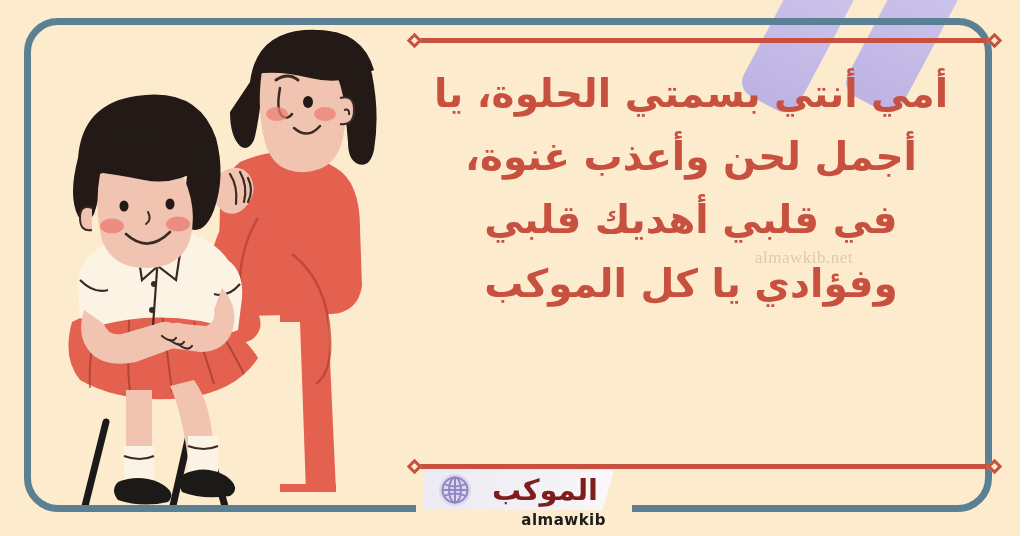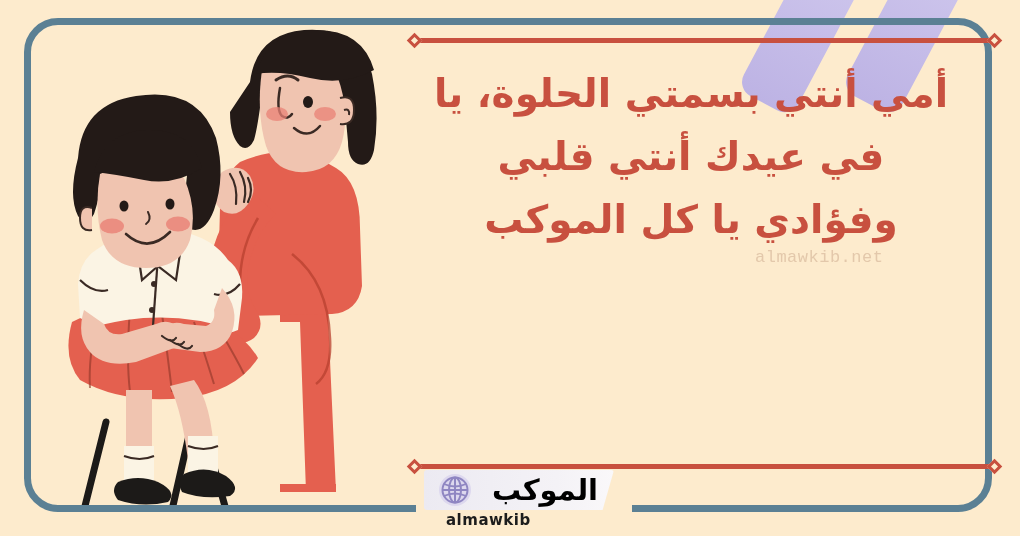--- a/index.html
+++ b/index.html
@@ -94,21 +94,21 @@
     letter-spacing: 0px;
   }
   .poem-line { display: block; white-space: nowrap; }
 
   
   .watermark {
     position: absolute;
     left: 755px;
     top: 248px;
     color: #e3c8ab;
-    font-family: Liberation Mono, monospace;
+    font-family: Liberation Serif, serif;
     font-size: 17px;
     letter-spacing: .5px;
   }
 
   
   .logo {
     position: absolute;
     left: 424px;
     top: 470px;
     width: 202px;
@@ -135,28 +135,28 @@
     position: absolute;
     left: 58px;
     top: 1px;
     width: 126px;
     text-align: center;
     direction: rtl;
     font-family: "DejaVu Sans", sans-serif;
     font-weight: bold;
     font-size: 29px;
     line-height: 38px;
-    color: #000000;
+    color: #7f1d1d;
   }
   .logo-sub {
     position: absolute;
     left: 22px;
     top: 41px;
     width: 160px;
-    text-align: left;
+    text-align: right;
     font-family: "DejaVu Sans", sans-serif;
     font-weight: bold;
     font-size: 15px;
     letter-spacing: .5px;
     color: #1c1c1c;
   }
 
   
   .stub {
     position: absolute;
@@ -305,21 +305,22 @@
 
   <div class="rule rule-top"></div>
   <div class="rule rule-bottom"></div>
   <div class="diamond d-tl"></div>
   <div class="diamond d-tr"></div>
   <div class="diamond d-bl"></div>
   <div class="diamond d-br"></div>
 
   <div class="poem">
     <span class="poem-line">أمي أنتي بسمتي الحلوة، يا</span>
-    <span class="poem-line">في عيدك أنتي قلبي</span>
+    <span class="poem-line">أجمل لحن وأعذب غنوة،</span>
+    <span class="poem-line">في قلبي أهديك قلبي</span>
     <span class="poem-line">وفؤادي يا كل الموكب</span>
   </div>
 
   <div class="watermark">almawkib.net</div>
 
   <div class="logo">
     <div class="logo-plate"></div>
     <div class="globe">
       <svg width="34" height="34" viewBox="0 0 34 34" xmlns="http://www.w3.org/2000/svg">
         <circle cx="17" cy="17" r="16" fill="#ddd8ee"></circle>

